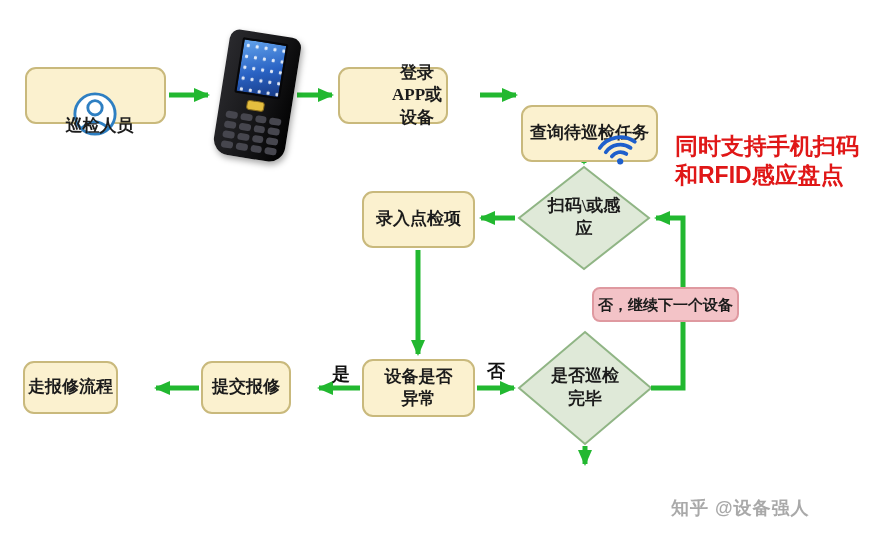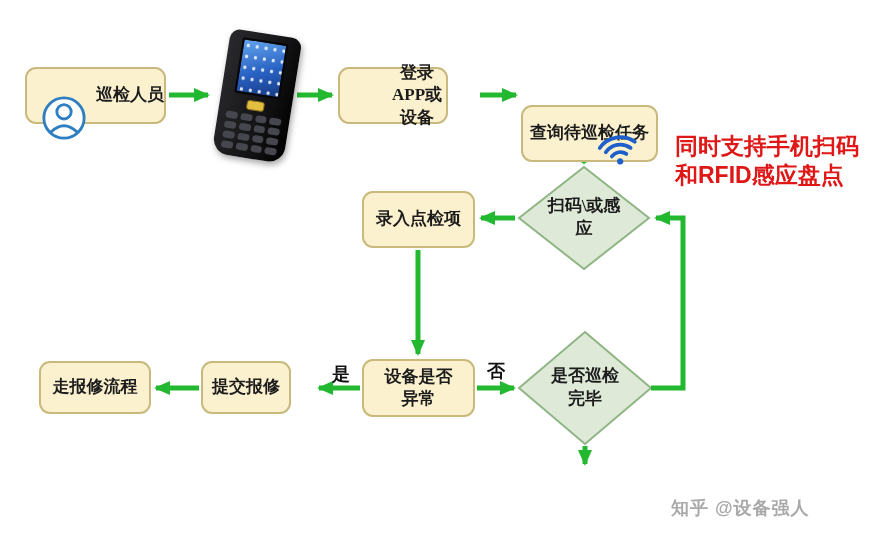--- a/index.html
+++ b/index.html
@@ -34,28 +34,28 @@
     justify-content: center;
     text-align: center;
     font-family: "Liberation Serif", serif;
     font-weight: bold;
     font-size: 17px;
     line-height: 1.3;
     color: #1c1c1c;
     white-space: pre-line;
   }
 
-  .node-person { left: 25px; top: 67px; width: 141px; height: 57px; justify-content: flex-end; padding-left: 8px; }
+  .node-person { left: 25px; top: 67px; width: 141px; height: 57px; justify-content: space-between; padding-left: 8px; flex-direction: column; }
   .node-person .avatar { flex: 0 0 auto; width: 46px; height: 46px; margin-right: 9px; }
   .node-login  { left: 338px; top: 67px; width: 110px; height: 57px; padding-left: 48px; }
   .node-query  { left: 521px; top: 67px; width: 137px; height: 57px; margin-top: 38px; }
   .node-entry  { left: 362px; top: 191px; width: 113px; height: 57px; }
   .node-abnormal { left: 362px; top: 359px; width: 113px; height: 58px; }
   .node-submit { left: 201px; top: 361px; width: 90px; height: 53px; }
-  .node-repair { left: 39px;  top: 361px; width: 112px; height: 53px; }
+  .node-repair { left: 23px;  top: 361px; width: 95px; height: 53px; }
   .node-end    { left: 529px; top: 469px; width: 111px; height: 56px; border-radius: 28px; }
 
   .node-next {
     left: 592px; top: 287px; width: 147px; height: 35px;
     background: #F3C3C7;
     border: 2px solid #DF99A0;
     border-radius: 8px;
     font-family: "Liberation Sans", sans-serif;
     font-size: 15px;
   }
@@ -229,20 +229,21 @@
     </div>
   </div>
 
   <div class="node node-login">登录APP或设备</div>
   <div class="node node-query">查询待巡检任务</div>
   <div class="node node-entry">录入点检项</div>
   <div class="node node-abnormal">设备是否
 异常</div>
   <div class="node node-submit">提交报修</div>
   <div class="node node-repair">走报修流程</div>
+  <div class="node node-next">否，继续下一个设备</div>
 
   <div class="diamond-label label-scan">扫码\或感
 应</div>
   <div class="diamond-label label-done">是否巡检
 完毕</div>
 
   <div class="edge-label label-yes">是</div>
   <div class="edge-label label-no">否</div>
 
   <span class="wifi">

